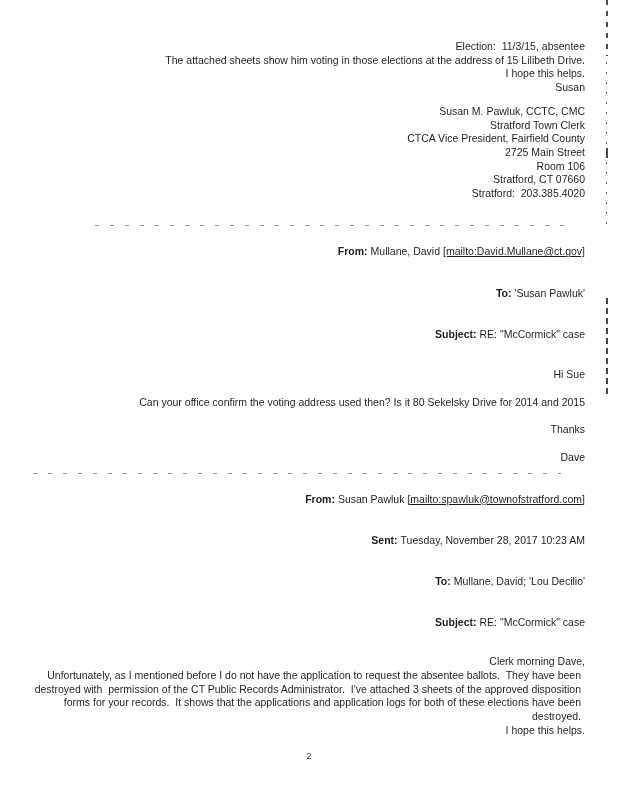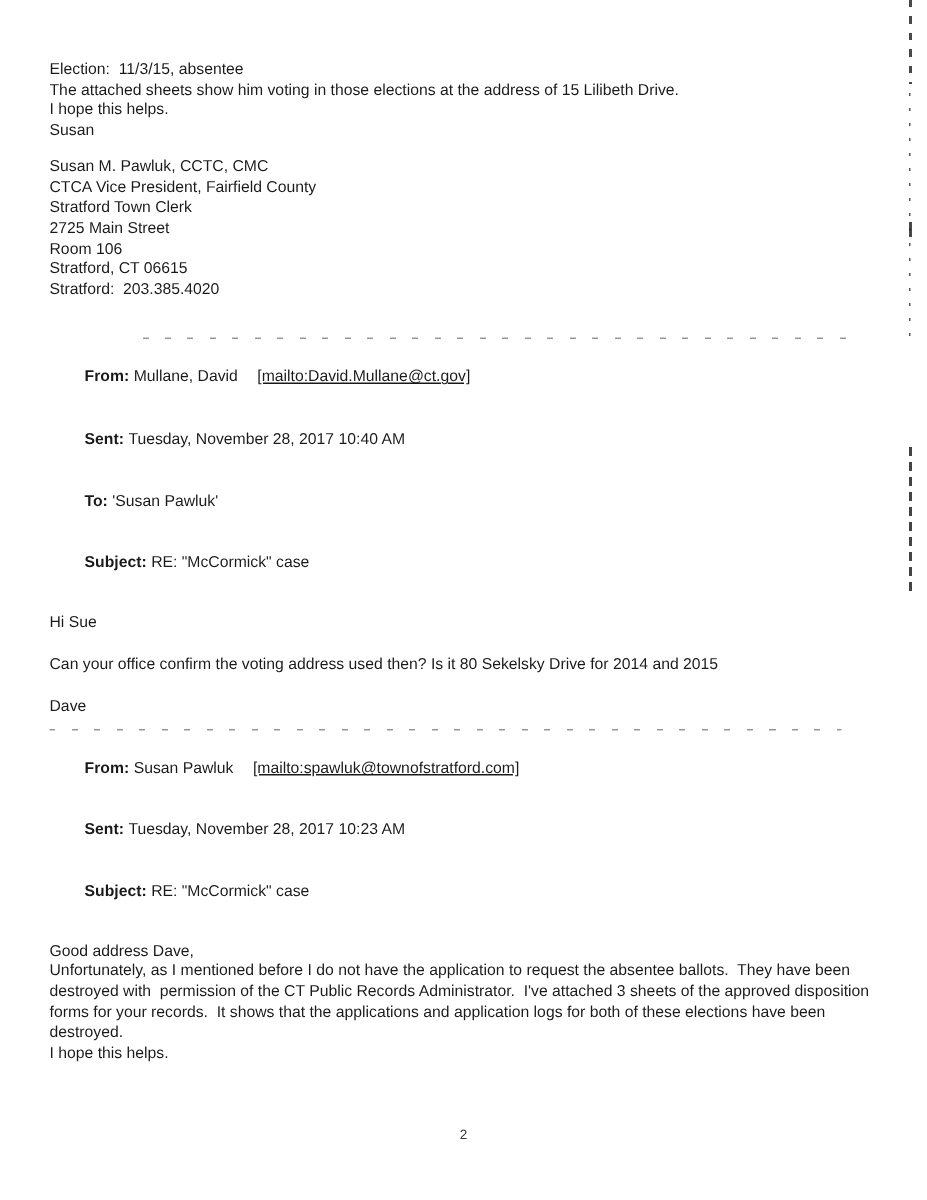--- a/index.html
+++ b/index.html
@@ -14,25 +14,25 @@
     filter: blur(0.3px) contrast(1.05);
   }
   .content {
     position: absolute;
     top: 40px;
     left: 33px;
     width: 552px;
     font-size: 10.5px;
     line-height: 13.7px;
   }
-  .line, .para { white-space: pre-wrap; }
+  .line, .para { white-space: pre-wrap; text-align: right; }
   .para { max-width: 548px; }
   .lbl { font-weight: 700; margin-right: 3px; }
   .link { text-decoration: underline; }
-  .line > .link:not(:first-child) { margin-left: 13px; }
+  .line > .link:not(:first-child) { margin-left: 3px; }
   .blockA { margin-bottom: 10px; }
   .sig1 { margin-bottom: 24px; }
   .sep {
     height: 1px;
     background-image: repeating-linear-gradient(to right, #5a5a5a 0 4px, transparent 4px 15px);
     opacity: 0.65;
   }
   .sep1 { margin-left: 62px; width: 470px; margin-bottom: 6px; }
   .sep2 { margin-top: 8px; margin-bottom: 5px; width: 528px; }
   .hdr1 { margin-bottom: 13px; }
@@ -68,65 +68,66 @@
 
     <div class="blockA">
       <div class="line">Election:  11/3/15, absentee</div>
       <div class="line">The attached sheets show him voting in those elections at the address of 15 Lilibeth Drive.</div>
       <div class="line">I hope this helps.</div>
       <div class="line">Susan</div>
     </div>
 
     <div class="sig1">
       <div class="line">Susan M. Pawluk, CCTC, CMC</div>
+      <div class="line">Stratford Town Clerk</div>
       <div class="line">CTCA Vice President, Fairfield County</div>
-      <div class="line">Stratford Town Clerk</div>
       <div class="line">2725 Main Street</div>
       <div class="line">Room 106</div>
-      <div class="line">Stratford, CT 06615</div>
+      <div class="line">Stratford, CT 07660</div>
       <div class="line">Stratford:  203.385.4020</div>
     </div>
 
     <div class="sep sep1"></div>
 
     <div class="hdr1">
       <div class="line">
         <span class="lbl">From:</span><span>Mullane, David</span><span class="link">[mailto:David.Mullane@ct.gov]</span>
-      </div>
-      <div class="line">
-        <span class="lbl">Sent:</span><span>Tuesday, November 28, 2017 10:40 AM</span>
       </div>
       <div class="line">
         <span class="lbl">To:</span><span>'Susan Pawluk'</span>
       </div>
       <div class="line">
         <span class="lbl">Subject:</span><span>RE: "McCormick" case</span>
       </div>
     </div>
 
     <div class="line gap14">Hi Sue</div>
     <div class="line gap14">Can your office confirm the voting address used then? Is it 80 Sekelsky Drive for 2014 and 2015</div>
+    <div class="line gap14">Thanks</div>
     <div class="line">Dave</div>
 
     <div class="sep sep2"></div>
 
     <div class="hdr2">
       <div class="line">
         <span class="lbl">From:</span><span>Susan Pawluk</span><span class="link">[mailto:spawluk@townofstratford.com]</span>
       </div>
       <div class="line">
         <span class="lbl">Sent:</span><span>Tuesday, November 28, 2017 10:23 AM</span>
       </div>
       <div class="line">
+        <span class="lbl">To:</span><span>Mullane, David; 'Lou Decilio'</span>
+      </div>
+      <div class="line">
         <span class="lbl">Subject:</span><span>RE: "McCormick" case</span>
       </div>
     </div>
 
     <div class="body2">
-      <div class="line">Good address Dave,</div>
+      <div class="line">Clerk morning Dave,</div>
       <div class="para">Unfortunately, as I mentioned before I do not have the application to request the absentee ballots.  They have been destroyed with  permission of the CT Public Records Administrator.  I've attached 3 sheets of the approved disposition forms for your records.  It shows that the applications and application logs for both of these elections have been destroyed.</div>
       <div class="line">I hope this helps.</div>
 
     </div>
 
   </div>
 
   <div class="artifact-v av1"></div>
   <div class="artifact-v av2"></div>
   <div class="artifact-v av3"></div>

